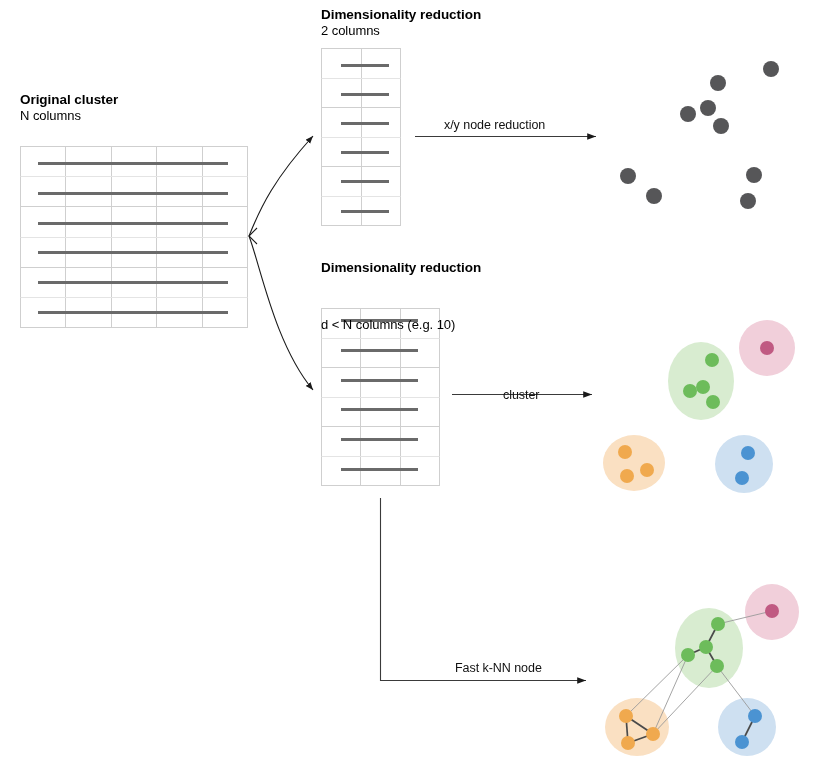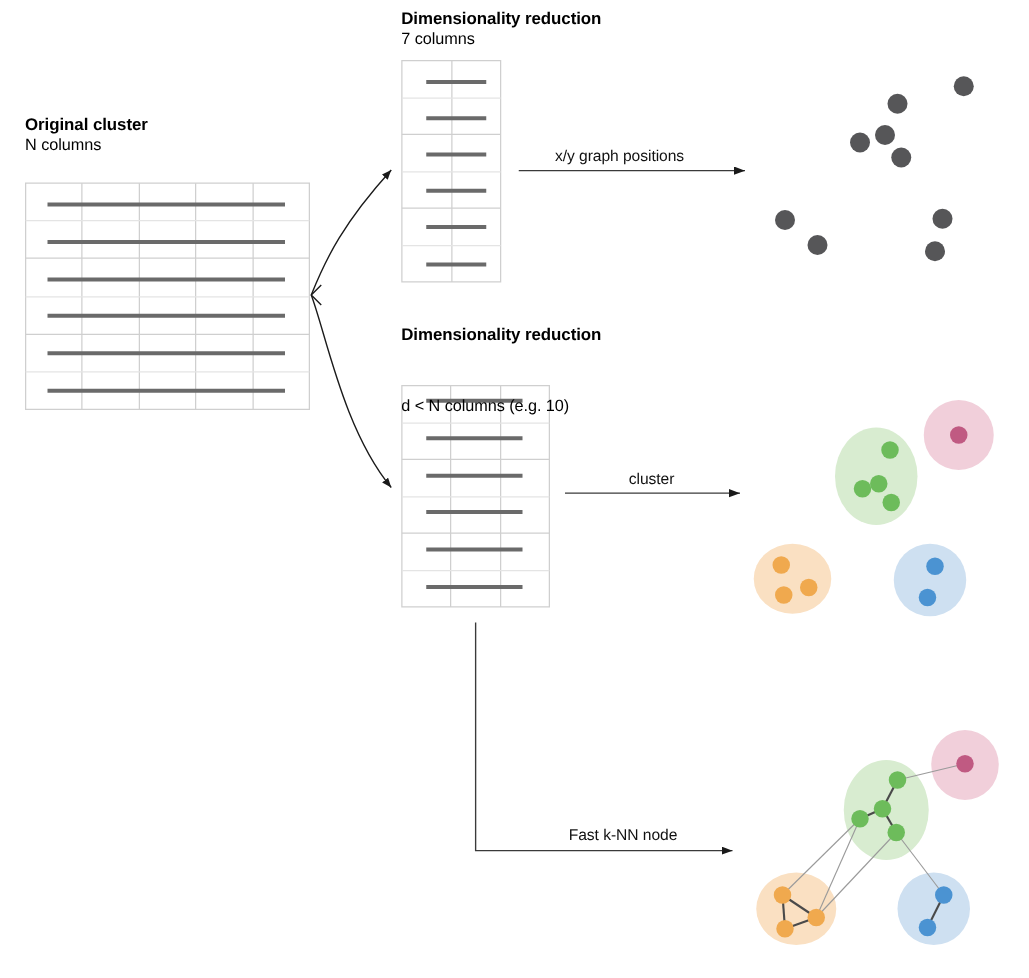--- a/index.html
+++ b/index.html
@@ -186,24 +186,24 @@
         <circle cx="628" cy="743" r="7" fill="#f0a94e"></circle>
         <circle cx="755" cy="716" r="7" fill="#4b93d2"></circle>
         <circle cx="742" cy="742" r="7" fill="#4b93d2"></circle>
       </g>
   </svg>
 
   <div class="lbl lbl-title" style="left:20px; top:92px;">Original cluster</div>
   <div class="lbl lbl-sub" style="left:20px; top:108px;">N columns</div>
 
   <div class="lbl lbl-title" style="left:321px; top:7px;">Dimensionality reduction</div>
-  <div class="lbl lbl-sub" style="left:321px; top:23px;">7 columns</div>
+  <div class="lbl lbl-sub" style="left:321px; top:23px;">2 columns</div>
 
   <div class="lbl lbl-title" style="left:321px; top:260px;">Dimensionality reduction</div>
   <div class="lbl lbl-sub" style="left:321px; top:276px;margin-top:41px;">d &lt; N columns (e.g. 10)</div>
 
-  <div class="lbl lbl-arrow" style="left:444px; top:118px;">x/y graph positions</div>
-
-  <div class="lbl lbl-arrow" style="left:503px; top:376px;">cluster</div>
+  <div class="lbl lbl-arrow" style="left:444px; top:118px;">x/y node reduction</div>
+
+  <div class="lbl lbl-arrow" style="left:503px; top:388px;">cluster</div>
 
   <div class="lbl lbl-arrow" style="left:455px; top:661px;">Fast k-NN node</div>
 
 </div>
 
 </body></html>

